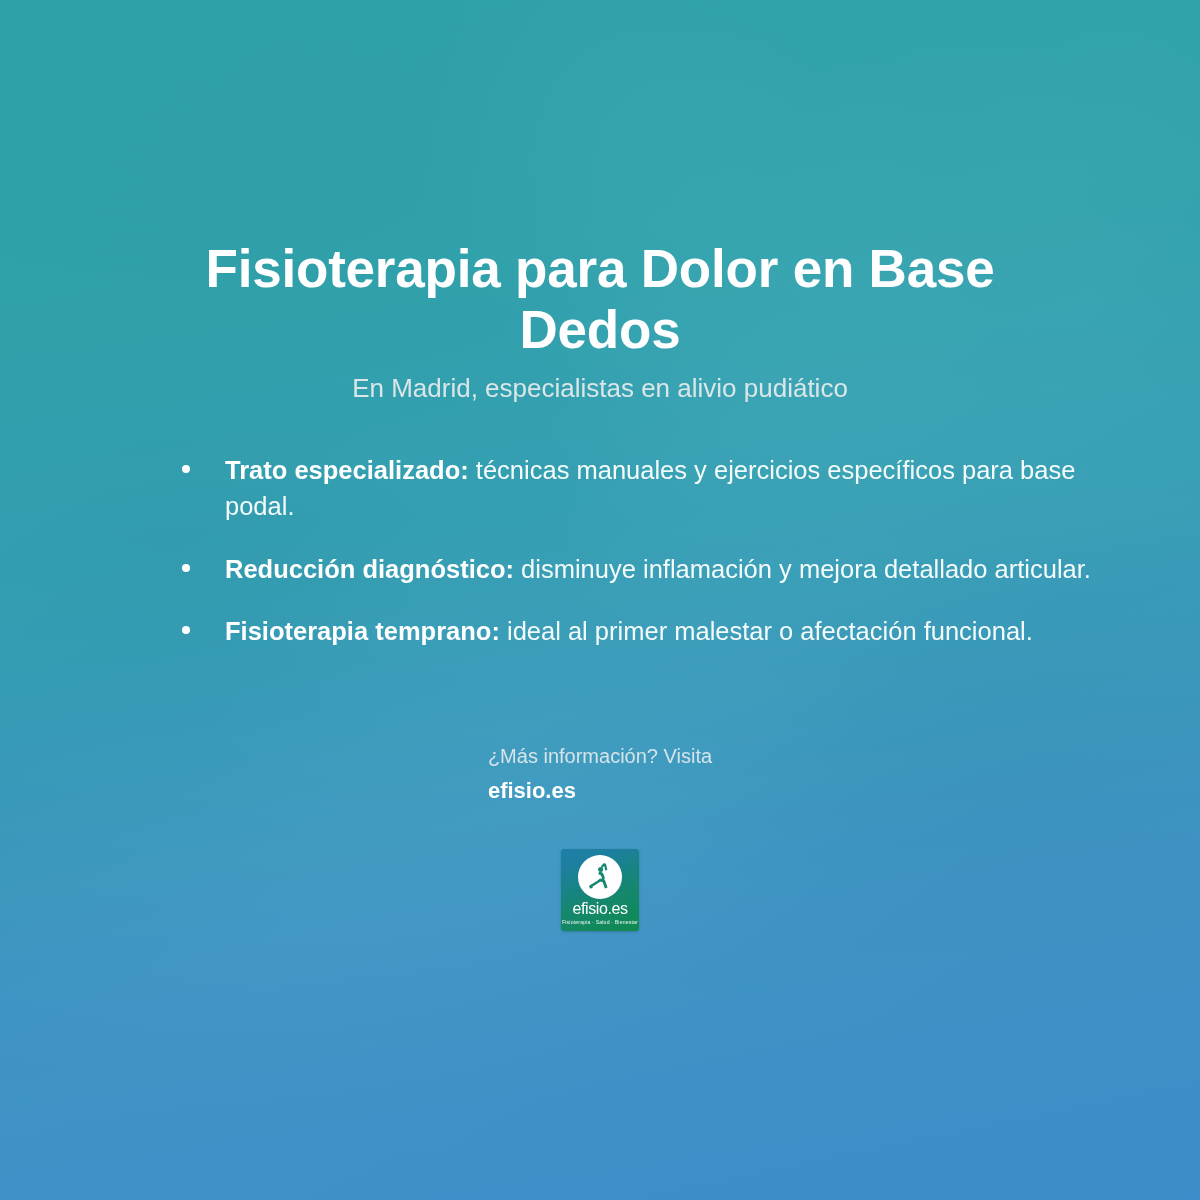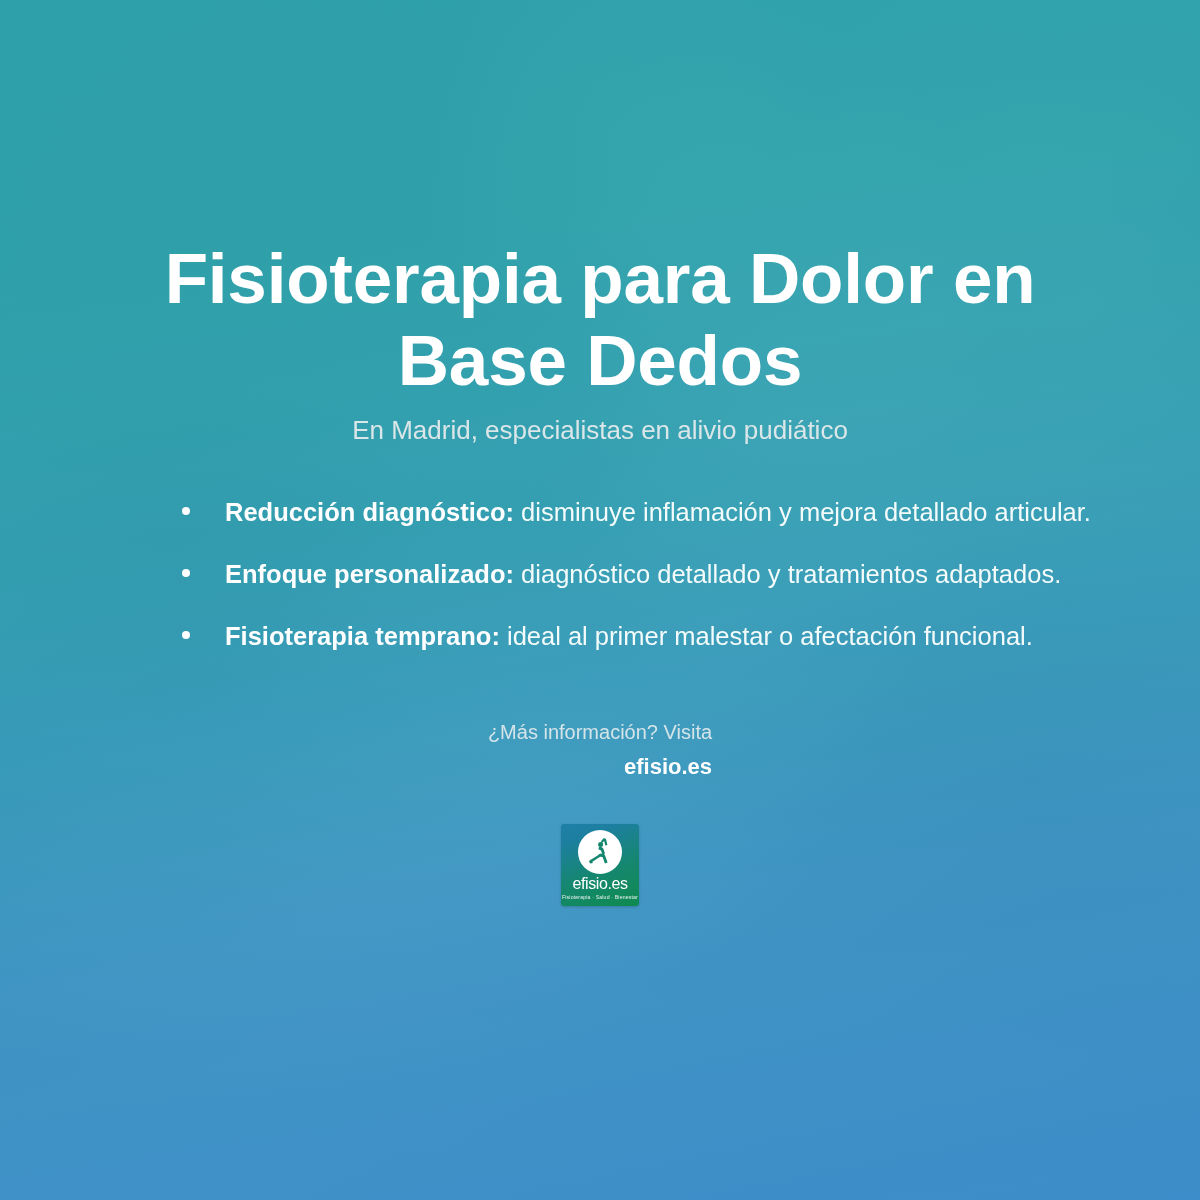--- a/index.html
+++ b/index.html
@@ -67,21 +67,21 @@
   }
 
   .headline-block {
     width: 900px;
     margin-top: 238px;
     text-align: center;
   }
 
   .poster-title {
     margin: 0;
-    font-size: 71px;
+    font-size: 53px;
     line-height: 1.16;
     font-weight: bold;
     color: #ffffff;
     letter-spacing: -0.2px;
   }
 
   .poster-subtitle {
     margin: 12px 0 0 0;
     font-size: 26px;
     line-height: 1.2;
@@ -124,22 +124,22 @@
     color: #ffffff;
   }
 
   .benefit-desc {
     font-weight: normal;
     color: #f4fbfb;
   }
 
   
   .cta {
-    margin-top: 62px;
-    text-align: right;
+    margin-top: 92px;
+    text-align: left;
   }
   .cta-line {
     margin: 0;
     font-size: 20px;
     line-height: 1.55;
     color: #d5e4e9;
   }
   .cta-site {
     margin: 4px 0 0 0;
     font-size: 22px;
@@ -204,30 +204,30 @@
 
   <div class="content">
 
     <div class="headline-block">
       <h1 class="poster-title">Fisioterapia para Dolor en Base Dedos</h1>
       <p class="poster-subtitle">En Madrid, especialistas en alivio pudiático</p>
     </div>
 
     <ul class="benefits">
 
+      <li class="benefit-item">
+        <span class="benefit-bullet"></span>
+        <span class="benefit-term">Trato especializado:</span><span class="benefit-desc"> técnicas manuales y ejercicios específicos para base podal.</span>
+      </li>
 
       <li class="benefit-item">
         <span class="benefit-bullet"></span>
         <span class="benefit-term">Reducción diagnóstico:</span><span class="benefit-desc"> disminuye inflamación y mejora detallado articular.</span>
       </li>
 
-      <li class="benefit-item">
-        <span class="benefit-bullet"></span>
-        <span class="benefit-term">Enfoque personalizado:</span><span class="benefit-desc"> diagnóstico detallado y tratamientos adaptados.</span>
-      </li>
 
       <li class="benefit-item">
         <span class="benefit-bullet"></span>
         <span class="benefit-term">Fisioterapia temprano:</span><span class="benefit-desc"> ideal al primer malestar o afectación funcional.</span>
       </li>
 
     </ul>
 
     <div class="cta">
       <p class="cta-line">¿Más información? Visita</p>

